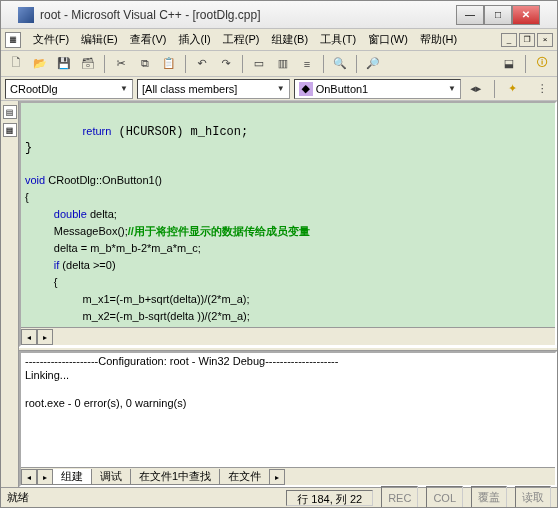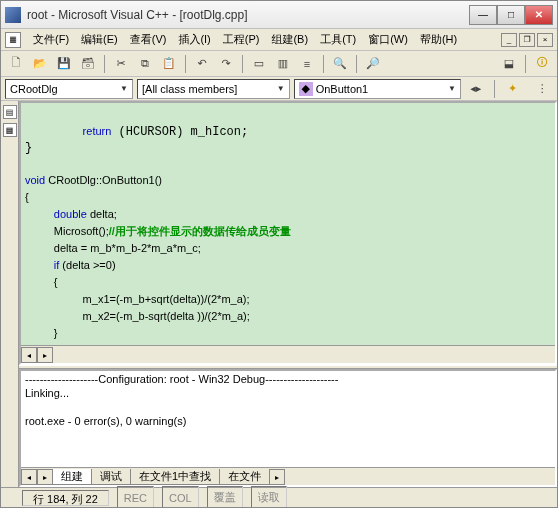--- a/index.html
+++ b/index.html
@@ -1,19 +1,19 @@
 <!DOCTYPE html>
 <html><head>
 <meta charset="utf-8">
 <style>
 * { margin: 0; padding: 0; box-sizing: border-box; font-family: "Microsoft Sans Serif", Tahoma, sans-serif; font-size: 11px; }
 body { background: #ece9d8; width: 558px; height: 508px; overflow: hidden; display: flex; flex-direction: column; border: 1px solid #888; }
 
 
-.titlebar { height: 28px; background: linear-gradient(to bottom, #f8f8f8, #e8e8e8); display: flex; align-items: center; padding: 0 4px; border-bottom: 1px solid #c0c0c0; }
+.titlebar { height: 28px; background: linear-gradient(to bottom, #f8f8f8, #e8e8e8); display: flex; align-items: center; padding: 0 17px; border-bottom: 1px solid #c0c0c0; }
 .titlebar .icon { width: 16px; height: 16px; background: linear-gradient(135deg, #6a8cc8, #2a4c88); margin-right: 6px; }
 .titlebar .title { flex: 1; color: #333; font-size: 12px; }
 .winbtns { display: flex; gap: 0; }
 .winbtn { width: 28px; height: 20px; border: 1px solid #888; background: linear-gradient(#f4f4f4, #d4d4d4); display: flex; align-items: center; justify-content: center; font-size: 10px; cursor: pointer; }
 .winbtn.close { background: linear-gradient(#e88, #c33); color: #fff; font-weight: bold; }
 
 
 .menubar { height: 22px; background: #ece9d8; display: flex; align-items: center; padding: 0 4px; border-bottom: 1px solid #c0c0c0; }
 .menubar .micon { width: 16px; height: 16px; background: #fff; border: 1px solid #888; margin-right: 6px; display: flex; align-items: center; justify-content: center; font-size: 8px; }
 .menuitem { padding: 2px 6px; cursor: pointer; }
@@ -50,21 +50,21 @@
 
 
 .tabrow { height: 18px; background: #ece9d8; display: flex; align-items: flex-end; border-top: 1px solid #999; }
 .tabbtns { display: flex; }
 .tabbtn { width: 16px; height: 16px; border: 1px solid #888; background: #ece9d8; font-size: 8px; display: flex; align-items: center; justify-content: center; cursor: pointer; }
 .tab { height: 16px; padding: 0 8px; border: 1px solid #888; border-top: none; background: #ece9d8; font-size: 11px; display: flex; align-items: center; cursor: pointer; margin-left: -1px; }
 .tab.active { background: #fff; font-weight: normal; }
 
 
 .splitter { height: 4px; background: #ece9d8; border-top: 1px solid #fff; border-bottom: 1px solid #999; cursor: ns-resize; }
-.output-container { height: 118px; border: 2px inset #fff; background: #fff; display: flex; flex-direction: column; }
+.output-container { height: 136px; border: 2px inset #fff; background: #fff; display: flex; flex-direction: column; }
 .output { flex: 1; overflow: auto; white-space: pre; font-family: "Courier New", monospace; font-size: 12px; padding: 2px 4px; }
 .dashline { color: #000; }
 
 
 .statusbar { height: 20px; background: #ece9d8; border-top: 1px solid #999; display: flex; align-items: center; padding: 0 6px; gap: 8px; }
 .statusbar .sleft { flex: 1; }
 .statusbar .cell { border: 1px inset #ccc; padding: 1px 6px; color: #888; height: 24px; display: flex; align-items: center; }
 .statusbar .pos { color: #000; border: 1px inset #ccc; padding: 1px 10px; height: 16px; margin-left: 15px; }
 </style>
 </head>
@@ -153,21 +153,21 @@
 
   <div class="editor-stack">
 
     <div class="code-container">
 <div class="code">        <span class="kw">return</span> (HCURSOR) m_hIcon;
 }
 
 <span class="kw">void</span><span> CRootDlg::OnButton1()</span>
 <span>{</span>
     <span class="kw">double</span><span> delta;</span>
-    <span>Microsoft();</span><span class="cm">//用于将控件显示的数据传给成员变量</span>
+    <span>MessageBox();</span><span class="cm">//用于将控件显示的数据传给成员变量</span>
     <span>delta = m_b*m_b-2*m_a*m_c;</span>
     <span class="kw">if</span><span> (delta &gt;=0)</span>
     <span>{</span>
         <span>m_x1=(-m_b+sqrt(delta))/(2*m_a);</span>
         <span>m_x2=(-m_b-sqrt(delta ))/(2*m_a);</span>
     <span>}</span>
     <span class="kw">else</span>
         <span>MessageBox("方程无实根!");</span>
     
 </div>
@@ -198,18 +198,19 @@
         <div class="tab">在文件1中查找</div>
         <div class="tab">在文件</div>
         <div class="tabbtn" style="margin-left:-1px">▸</div>
       </div>
     </div>
 
   </div>
 </div>
 
 <div class="statusbar">
+  <div class="sleft">就绪</div>
   <div class="pos">行 184, 列 22</div>
   <div class="cell">REC</div>
   <div class="cell">COL</div>
   <div class="cell">覆盖</div>
   <div class="cell">读取</div>
 </div>
 
 </body></html>

